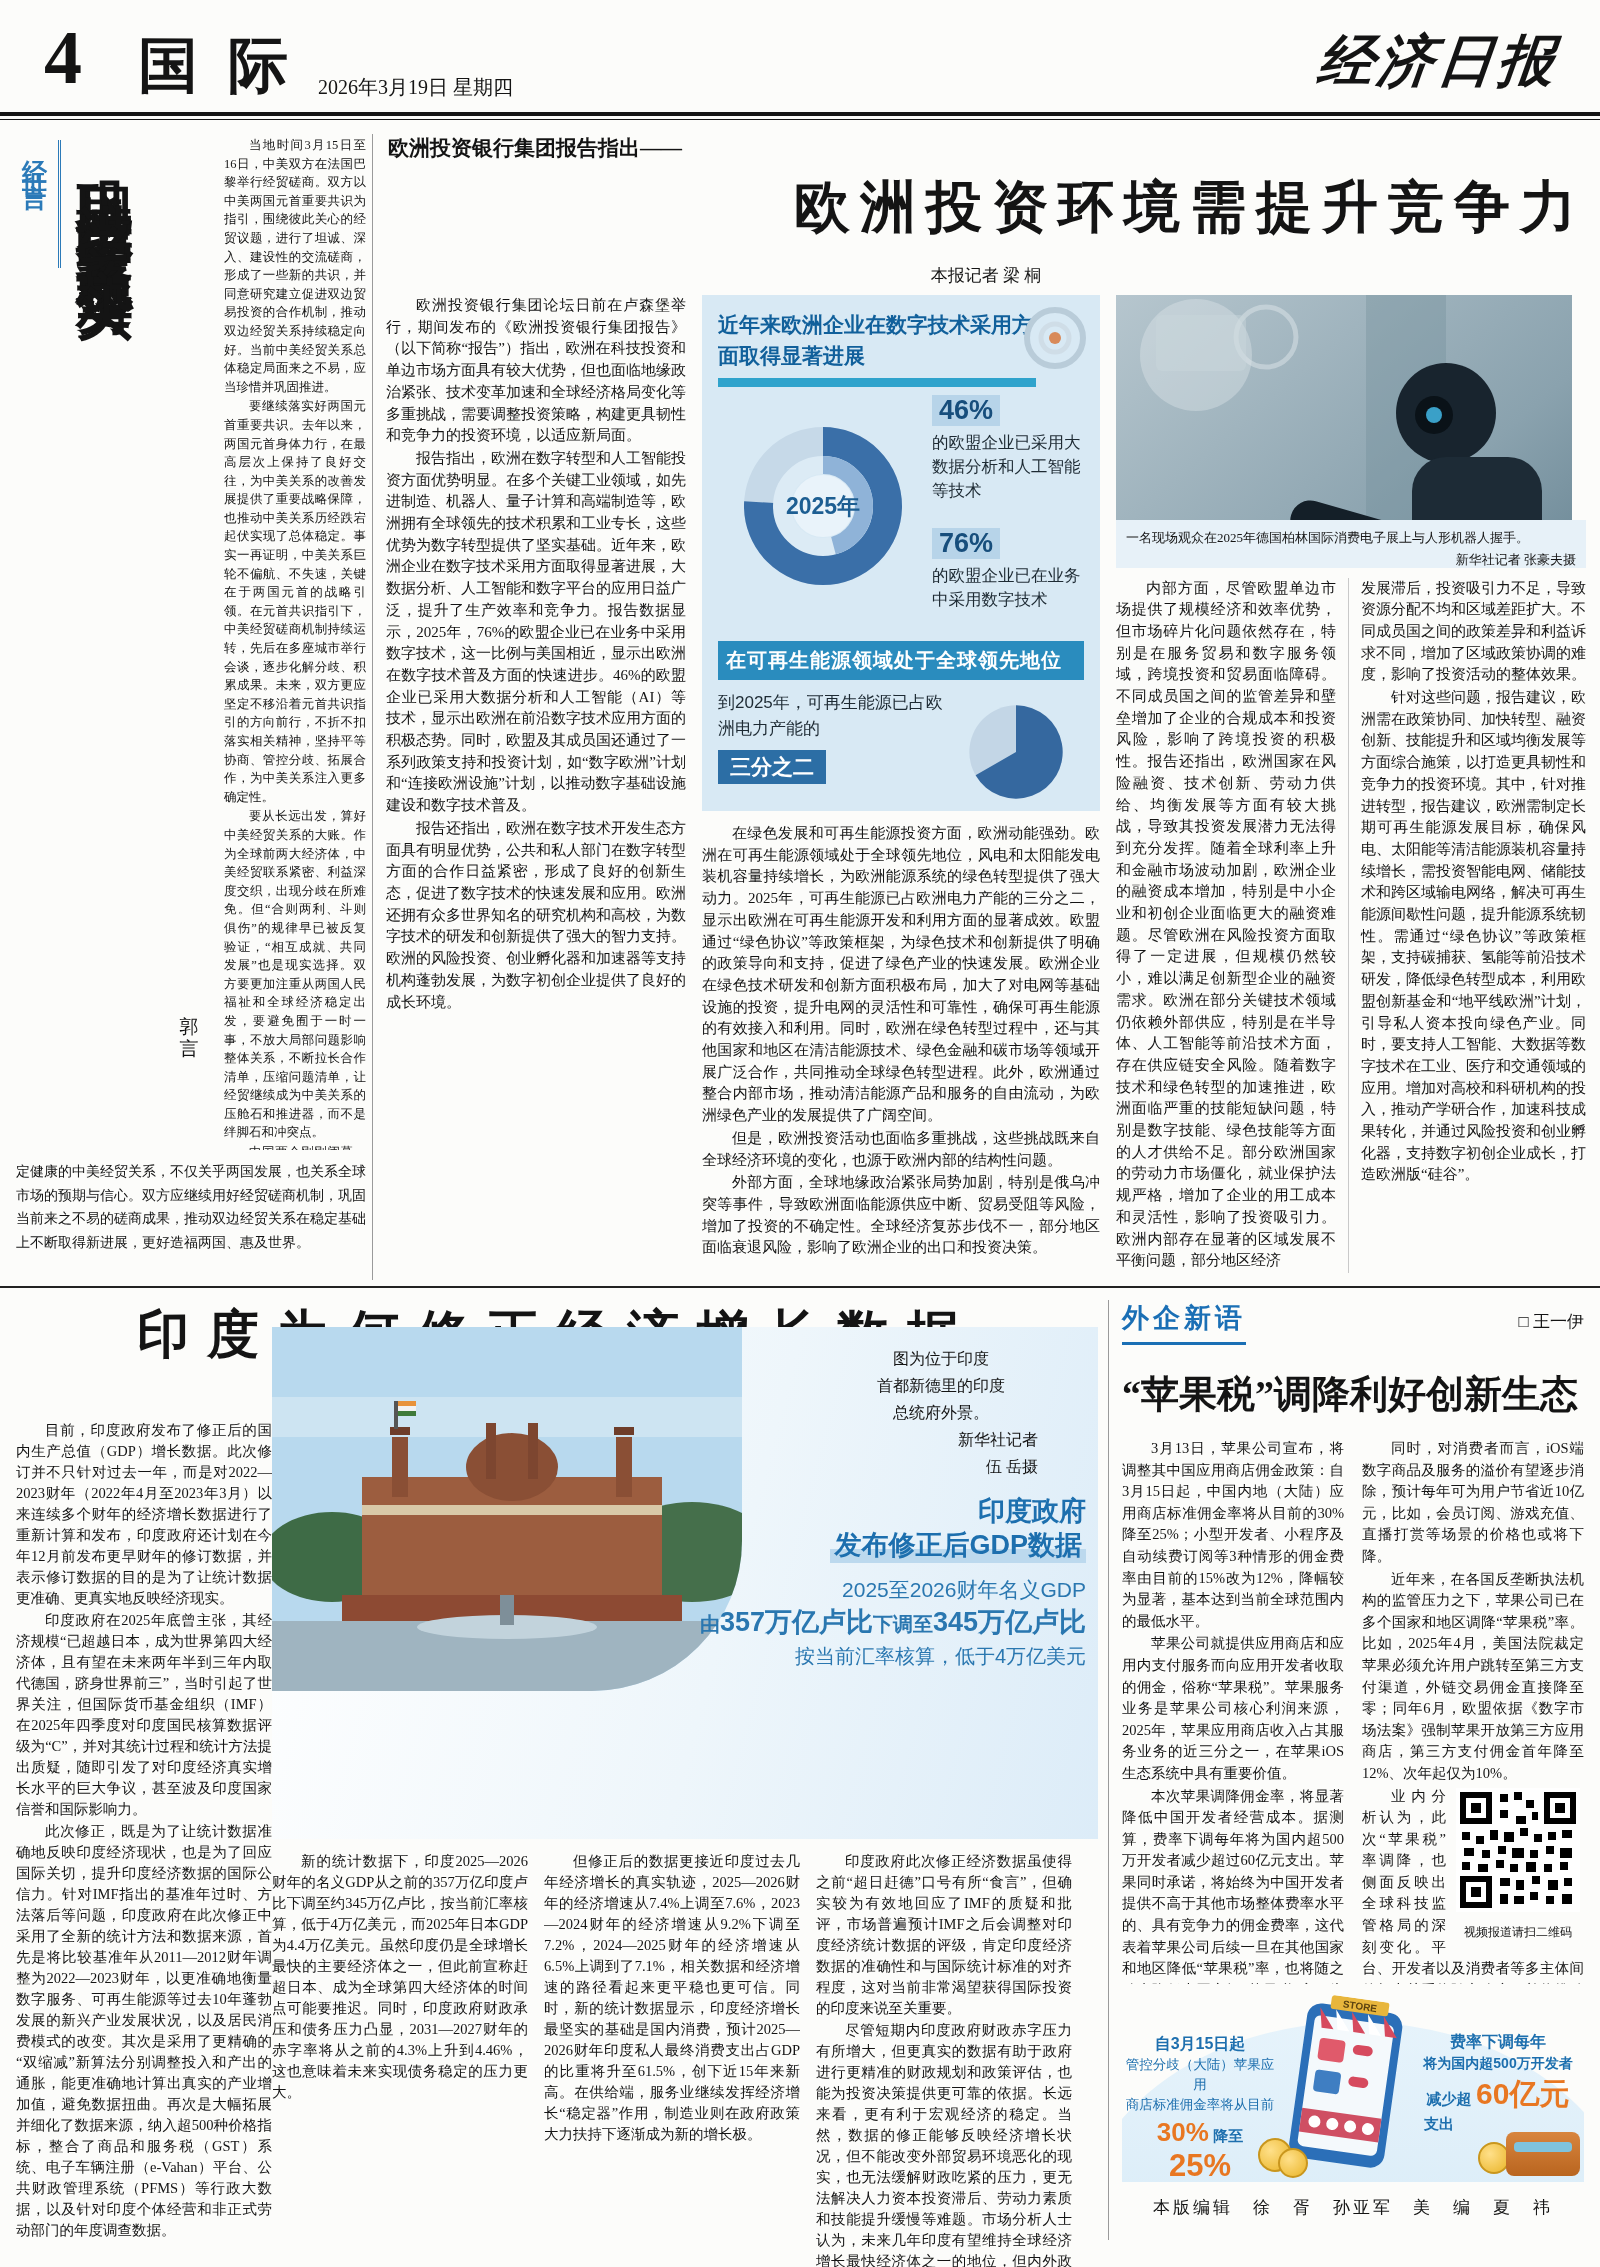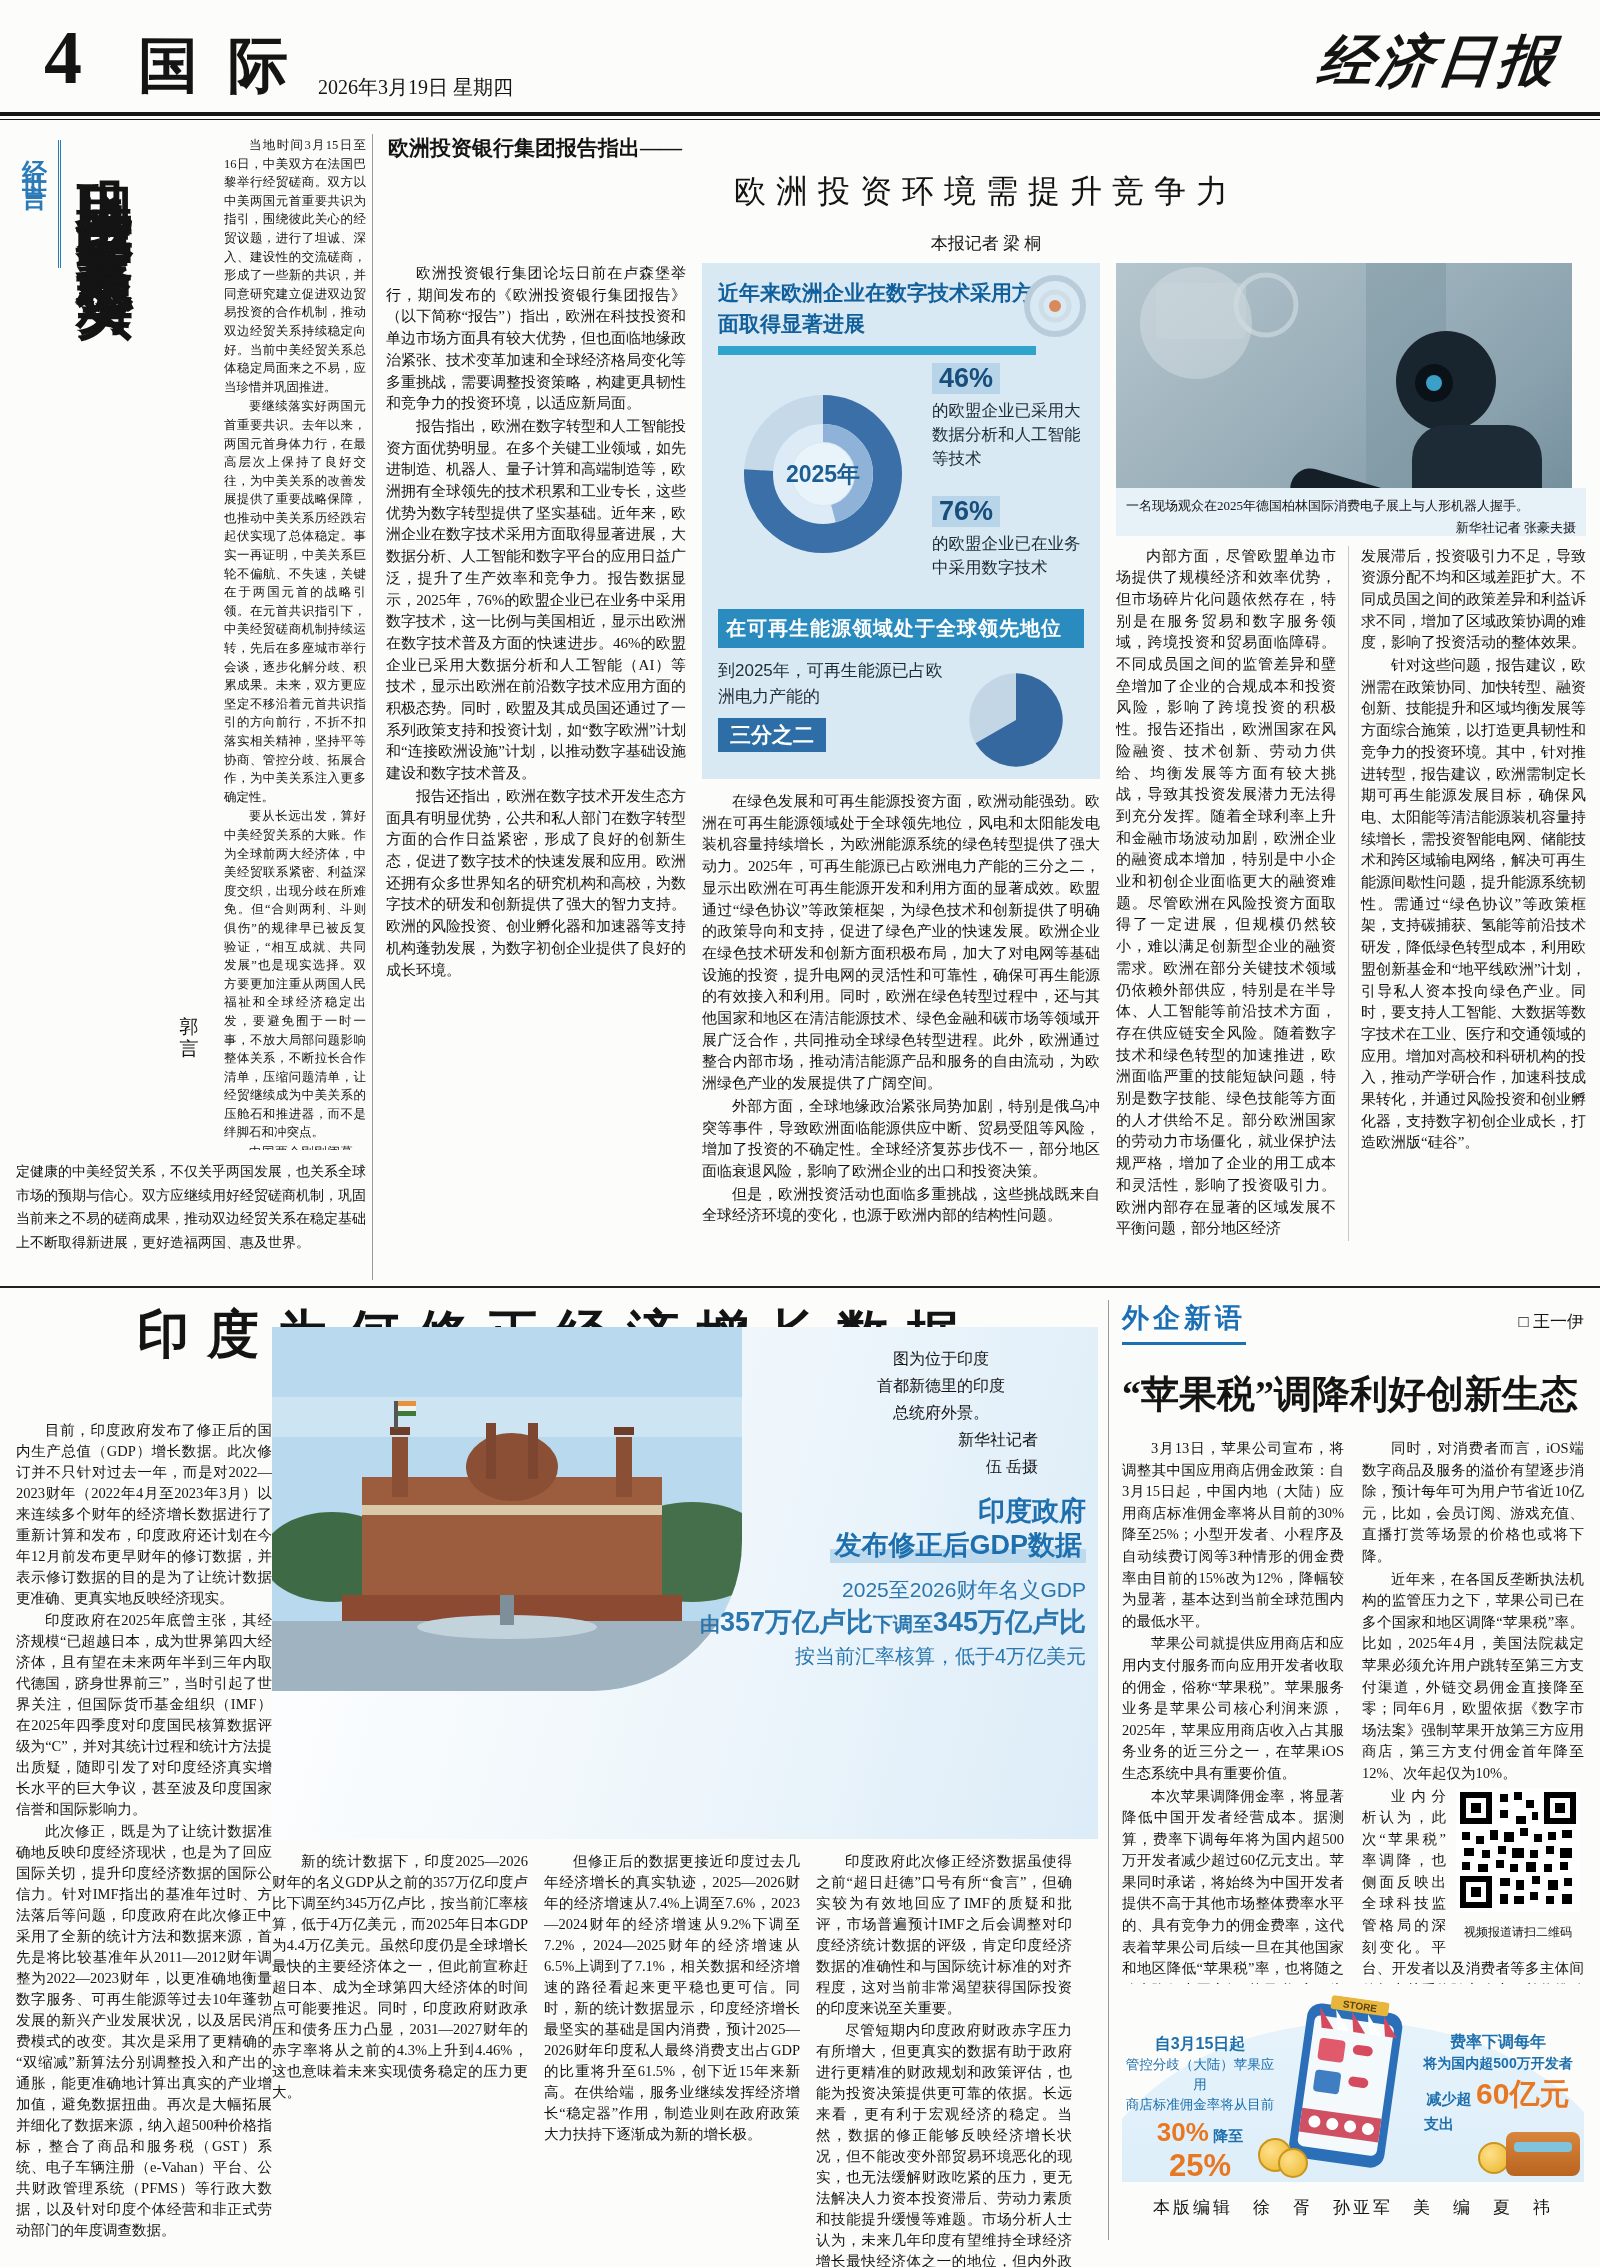--- a/index.html
+++ b/index.html
@@ -26,21 +26,21 @@
   .jsy-author{position:absolute;left:160px;top:866px;writing-mode:vertical-rl;font-size:19px;letter-spacing:22px;}
   .jsy-body{position:absolute;left:208px;top:2px;width:142px;height:1014px;overflow:hidden;
             font-size:12.5px;line-height:18.6px;text-align:justify;}
   .jsy-body p{margin-bottom:1px;}
   .jsy-closing{position:absolute;left:0;top:1026px;width:350px;height:118px;overflow:hidden;
                font-size:14px;line-height:23.5px;text-align:justify;}
   .vrule{position:absolute;width:1px;background:#9a9a9a;}
   
   #euro{position:absolute;left:386px;top:132px;width:1200px;height:1148px;}
   .kicker{font-size:21px;font-weight:bold;margin:2px 0 4px 2px;}
-  .euro-title{text-align:center;font-size:32px;font-weight:400;letter-spacing:10px;margin-top:8px;}
+  .euro-title{text-align:right;font-size:56px;font-weight:700;letter-spacing:10px;margin-top:8px;}
   .euro-byline{text-align:center;font-size:17px;margin:18px 0 8px;}
   .euro-body{display:flex;gap:16px;height:978px;margin-top:8px;}
   .colA{width:300px;font-size:15px;line-height:21.7px;overflow:hidden;}
   .colA p,.colB p,.colC p,.colD p{margin-bottom:1px;}
   .colMid{width:398px;display:flex;flex-direction:column;}
   .colB{flex:1;margin-top:12px;font-size:15px;line-height:21.7px;overflow:hidden;}
   .colRight{flex:1;display:flex;flex-direction:column;}
   .colCD{display:flex;flex:1;margin-top:10px;}
   .colC{width:220px;font-size:15px;line-height:21.7px;overflow:hidden;padding-right:12px;border-right:1px solid #c9c9c9;}
   .colD{flex:1;font-size:15px;line-height:21.7px;overflow:hidden;padding-left:12px;}
@@ -198,22 +198,22 @@
             <span class="ig-23">三分之二</span>
           </div>
           <svg class="pie" width="112" height="112" viewBox="0 0 120 120">
             <circle cx="60" cy="60" r="50" fill="#c3d6e6"></circle>
             <path d="M60,60 L60,10 A50,50 0 1 1 16.7,85 Z" fill="#35689f"></path>
           </svg>
         </div>
       </div>
       <div class="colB just">
         <p>在绿色发展和可再生能源投资方面，欧洲动能强劲。欧洲在可再生能源领域处于全球领先地位，风电和太阳能发电装机容量持续增长，为欧洲能源系统的绿色转型提供了强大动力。2025年，可再生能源已占欧洲电力产能的三分之二，显示出欧洲在可再生能源开发和利用方面的显著成效。欧盟通过“绿色协议”等政策框架，为绿色技术和创新提供了明确的政策导向和支持，促进了绿色产业的快速发展。欧洲企业在绿色技术研发和创新方面积极布局，加大了对电网等基础设施的投资，提升电网的灵活性和可靠性，确保可再生能源的有效接入和利用。同时，欧洲在绿色转型过程中，还与其他国家和地区在清洁能源技术、绿色金融和碳市场等领域开展广泛合作，共同推动全球绿色转型进程。此外，欧洲通过整合内部市场，推动清洁能源产品和服务的自由流动，为欧洲绿色产业的发展提供了广阔空间。</p>
+        <p>但是，欧洲投资活动也面临多重挑战，这些挑战既来自全球经济环境的变化，也源于欧洲内部的结构性问题。</p>
         <p>外部方面，全球地缘政治紧张局势加剧，特别是俄乌冲突等事件，导致欧洲面临能源供应中断、贸易受阻等风险，增加了投资的不确定性。全球经济复苏步伐不一，部分地区面临衰退风险，影响了欧洲企业的出口和投资决策。</p>
-        <p>但是，欧洲投资活动也面临多重挑战，这些挑战既来自全球经济环境的变化，也源于欧洲内部的结构性问题。</p>
       </div>
     </div>
     <div class="colRight">
       <div class="photo">
         <svg width="456" height="392" viewBox="0 0 456 392" preserveAspectRatio="none">
           <defs>
             <linearGradient id="pg" x1="0" y1="0" x2="1" y2="1">
               <stop offset="0" stop-color="#b6c6ce"></stop>
                 <stop offset="0.6" stop-color="#8aa2ae"></stop>
                 <stop offset="1" stop-color="#5d7b8a"></stop>

